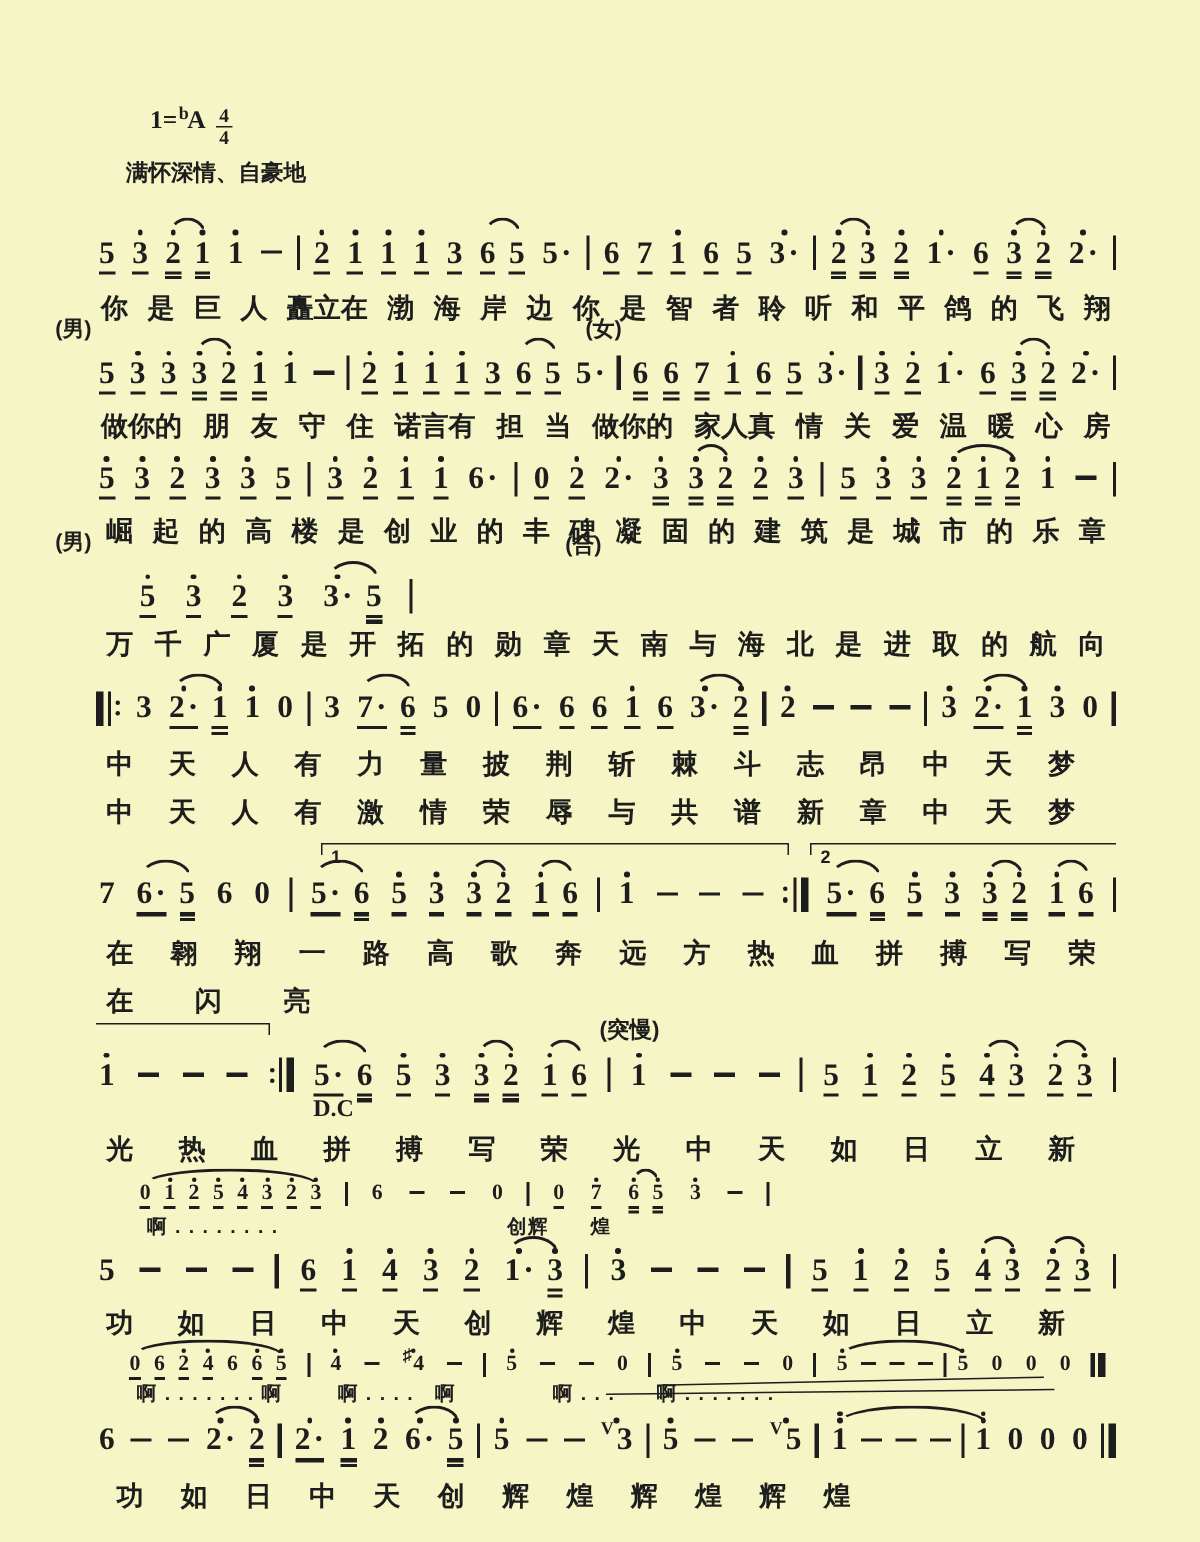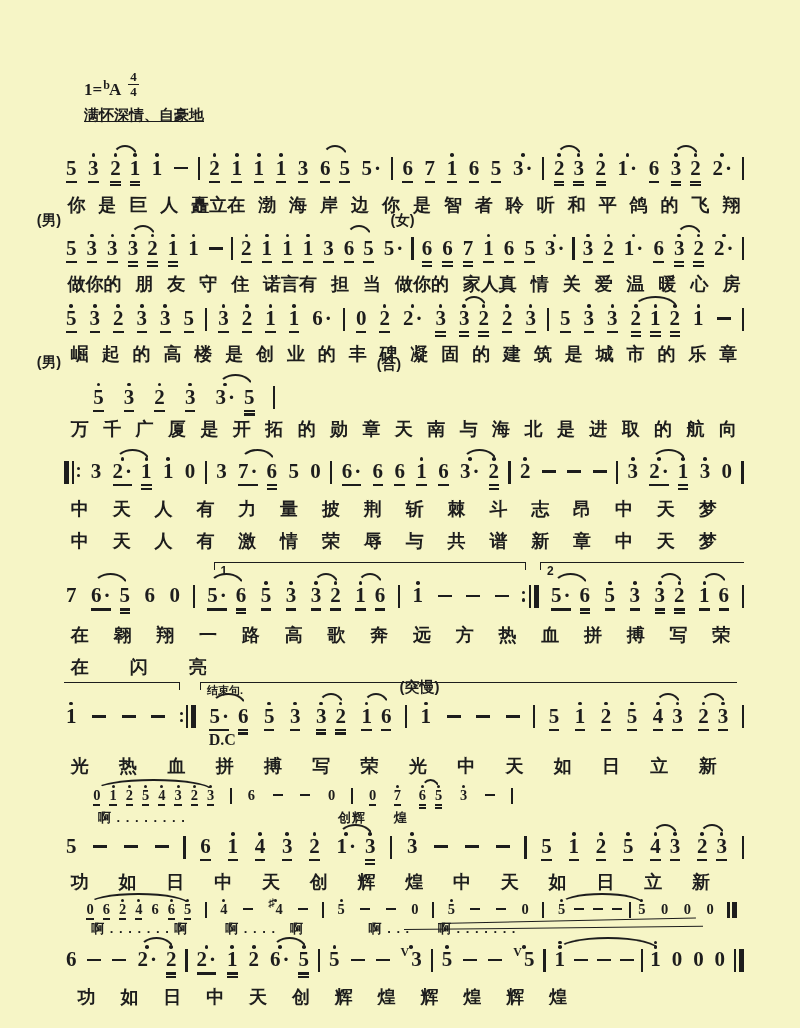--- a/index.html
+++ b/index.html
@@ -6,28 +6,28 @@
   .page{
     width:800px;height:1028px;position:relative;overflow:hidden;
     background:#f6f5c6;color:#1d1d1d;
     font-family:"Liberation Sans","DejaVu Sans",sans-serif;
     margin:0 auto;
   }
   
   .header{position:relative;height:148px;}
   .title{position:absolute;top:50px;left:0;right:0;margin:0;text-align:center;
     font-size:31px;font-weight:700;letter-spacing:4px;}
-  .keysig{position:absolute;left:84px;top:70px;font-size:17px;font-weight:700;
-    display:flex;align-items:flex-end;gap:7px;font-family:"Liberation Serif","DejaVu Serif",serif;}
+  .keysig{position:absolute;left:100px;top:70px;font-size:17px;font-weight:700;
+    display:flex;align-items:flex-start;gap:7px;font-family:"Liberation Serif","DejaVu Serif",serif;}
   .flat{font-size:12px;position:relative;top:-6px;margin:0 -1px 0 1px;font-weight:700;}
   .frac{display:inline-flex;flex-direction:column;align-items:center;font-size:13px;
     line-height:1.1;font-weight:700;}
   .frac .ft{border-bottom:1.6px solid;padding:0 2px;}
   .credits{position:absolute;right:58px;top:76px;font-size:17px;font-weight:700;line-height:1.55;}
-  .tempo{position:absolute;left:84px;top:106px;font-size:15px;font-weight:700;text-decoration:underline;}
+  .tempo{position:absolute;left:84px;top:106px;font-size:15px;font-weight:700;}
   
   .score{margin:0 56px 0 64px;position:relative;}
   .sys{position:relative;}
   .noterow{display:flex;justify-content:space-between;align-items:flex-start;
     box-sizing:border-box;font-family:"Liberation Serif","DejaVu Serif",serif;}
   .tk{display:inline-flex;flex-direction:column;align-items:center;padding:0 2px;position:relative;}
   .dots{height:9px;display:flex;flex-direction:column-reverse;align-items:center;gap:1px;}
   .dot{width:3.6px;height:3.6px;border-radius:50%;background:currentColor;}
   .core{height:22px;display:flex;align-items:center;justify-content:center;
     font-size:21px;font-weight:700;line-height:1;}
@@ -1470,23 +1470,20 @@
           <span class="syl">中</span>
           <span class="syl">天</span>
           <span class="syl">如</span>
           <span class="syl">日</span>
           <span class="syl">立</span>
           <span class="syl">新</span>
         </div>
         <div class="volta tr" style="width: 17%; left: 0%; top: -14px;">
           <span class="vl"></span>
         </div>
-        <div class="volta tl endsec" style="width: 79%; left: 20%; top: -14px;">
-          <span class="vl">结束句.</span>
-        </div>
         <div class="ovlabel tm" style="left: 47%; top: -17px; margin-left: 16px;">(突慢)</div>
         <div class="ovlabel dc" style="left: 16%; top: 36px;">D.C</div>
       </div>
       <div class="sys" style="margin-top: 2px;">
         <div class="noterow small" style="margin-top: 0px; margin-left: 4%; width: 62%;">
           <span class="slur">
             <span class="tk">
               <span class="dots"></span>
               <span class="core">0</span>
               <span class="ul"></span>

